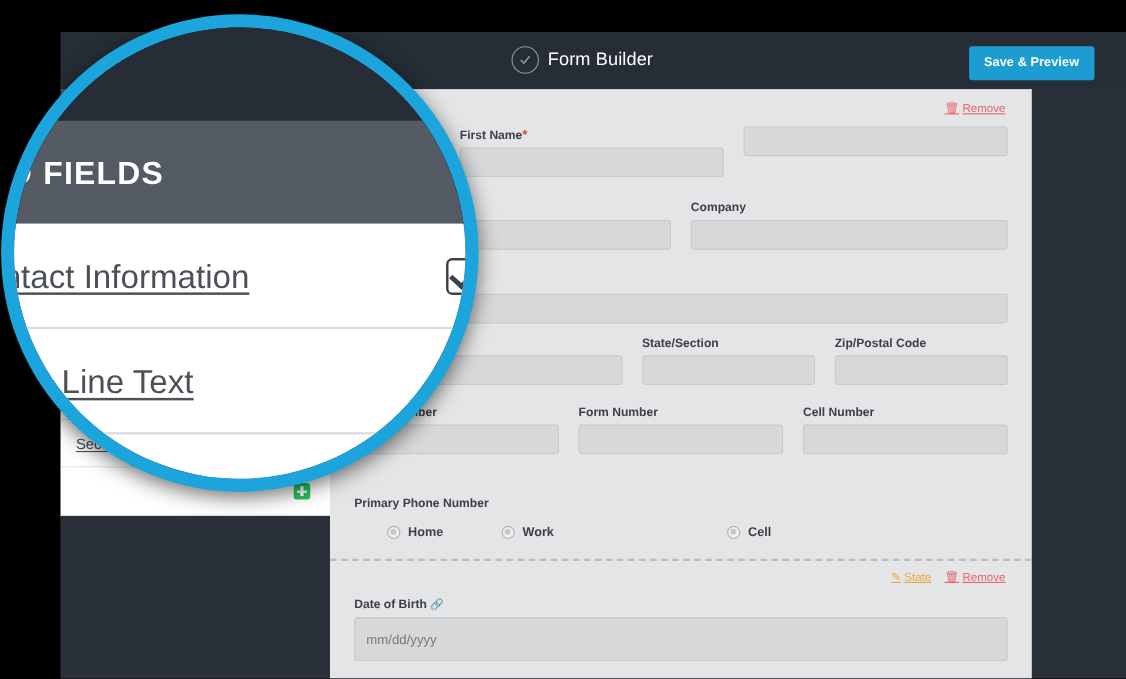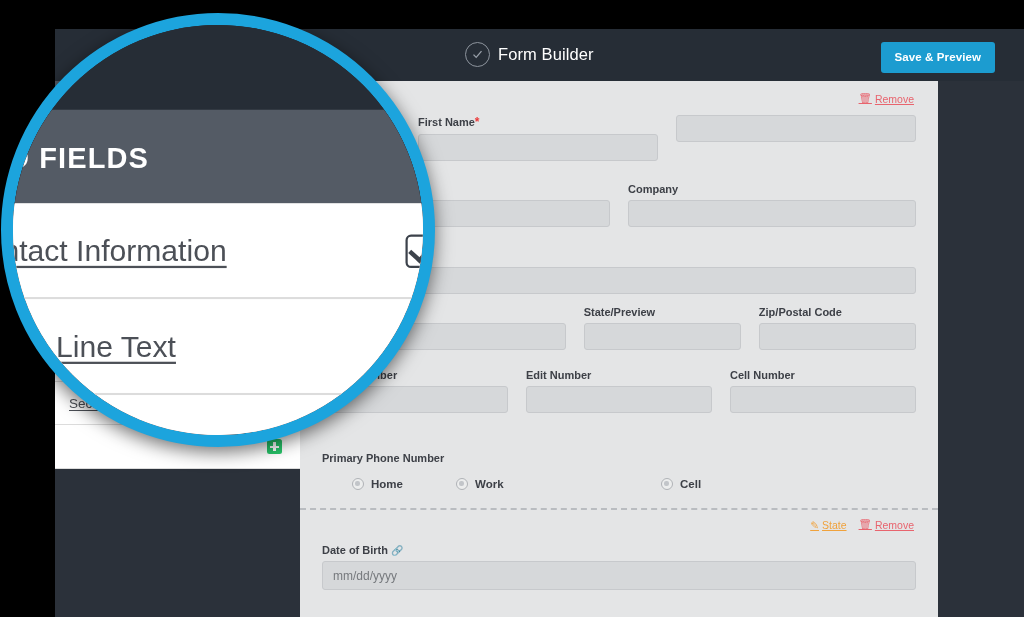--- a/index.html
+++ b/index.html
@@ -232,21 +232,21 @@
   .dash-divider {
     border: none;
     border-top: 2px dashed #b9bcc0;
     margin: 0;
   }
 
   .placeholder-input {
     background: #d6d8da;
     border: 1px solid #c7c9cc;
     border-radius: 3px;
-    height: 29px;
+    height: 40px;
     width: 100%;
     display: flex;
     align-items: center;
     padding-left: 10px;
     font-size: 12px;
     color: #76797d;
     font-family: "Liberation Sans", sans-serif;
   }
 
   .link-icon { color: #35d07f; font-size: 10px; margin-left: 3px; }
@@ -397,36 +397,36 @@
             <span class="fld-input"></span>
           </div>
         </div>
 
         <div class="row" style="margin-top:12px;">
           <div class="col" style="flex:1.55;">
             <label class="fld-label">&nbsp;</label>
             <span class="fld-input"></span>
           </div>
           <div class="col" style="flex:1;">
-            <label class="fld-label">State/Preview</label>
+            <label class="fld-label">State/Section</label>
             <span class="fld-input"></span>
           </div>
           <div class="col" style="flex:1;">
             <label class="fld-label">Zip/Postal Code</label>
             <span class="fld-input"></span>
           </div>
         </div>
 
         <div class="row" style="margin-top:19px;">
           <div class="col">
             <label class="fld-label">Home Number</label>
             <span class="fld-input"></span>
           </div>
           <div class="col">
-            <label class="fld-label">Edit Number</label>
+            <label class="fld-label">Form Number</label>
             <span class="fld-input"></span>
           </div>
           <div class="col">
             <label class="fld-label">Cell Number</label>
             <span class="fld-input"></span>
           </div>
         </div>
 
         <div style="margin-top:39px;">
           <span class="fld-label">Primary Phone Number</span>

